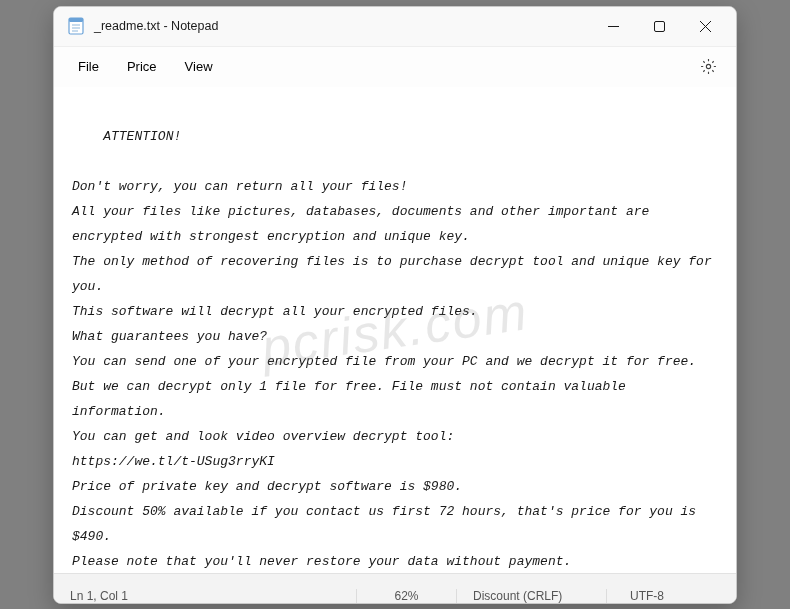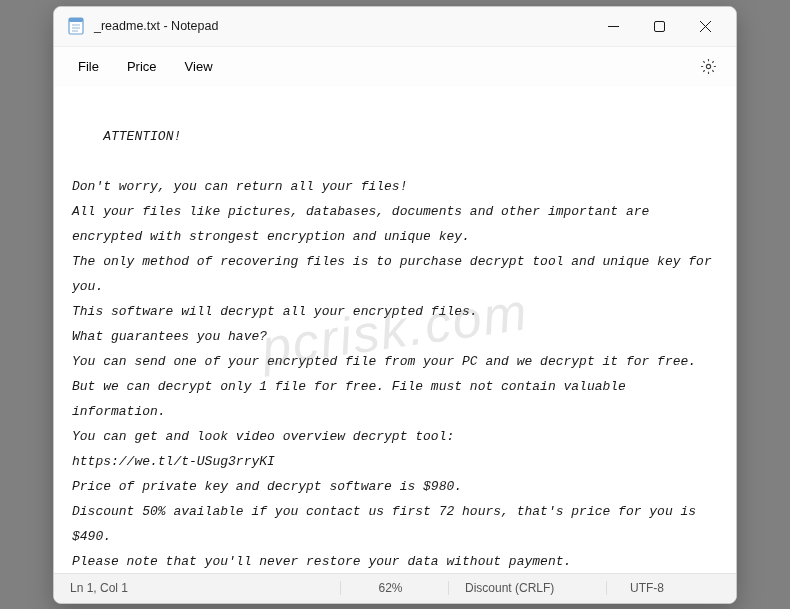--- a/index.html
+++ b/index.html
@@ -89,24 +89,23 @@
       word-wrap: break-word;
       overflow: hidden;
       position: relative;
       font-style: italic;
     }
     .statusbar {
       height: 30px;
       background: #f3f3f3;
       border-top: 1px solid #e2e2e2;
       display: flex;
-      align-items: center;
+      align-items: flex-end;
       font-size: 12px;
       color: #555;
-      gap: 8px;
     }
     .status-cell {
       display: flex;
       align-items: center;
       padding: 0 16px;
       border-left: 1px solid #dcdcdc;
     }
     .status-cell:first-child { border-left: none; flex: 1; }
     .status-zoom { width: 100px; justify-content: center; }
     .status-eol { width: 150px; }

